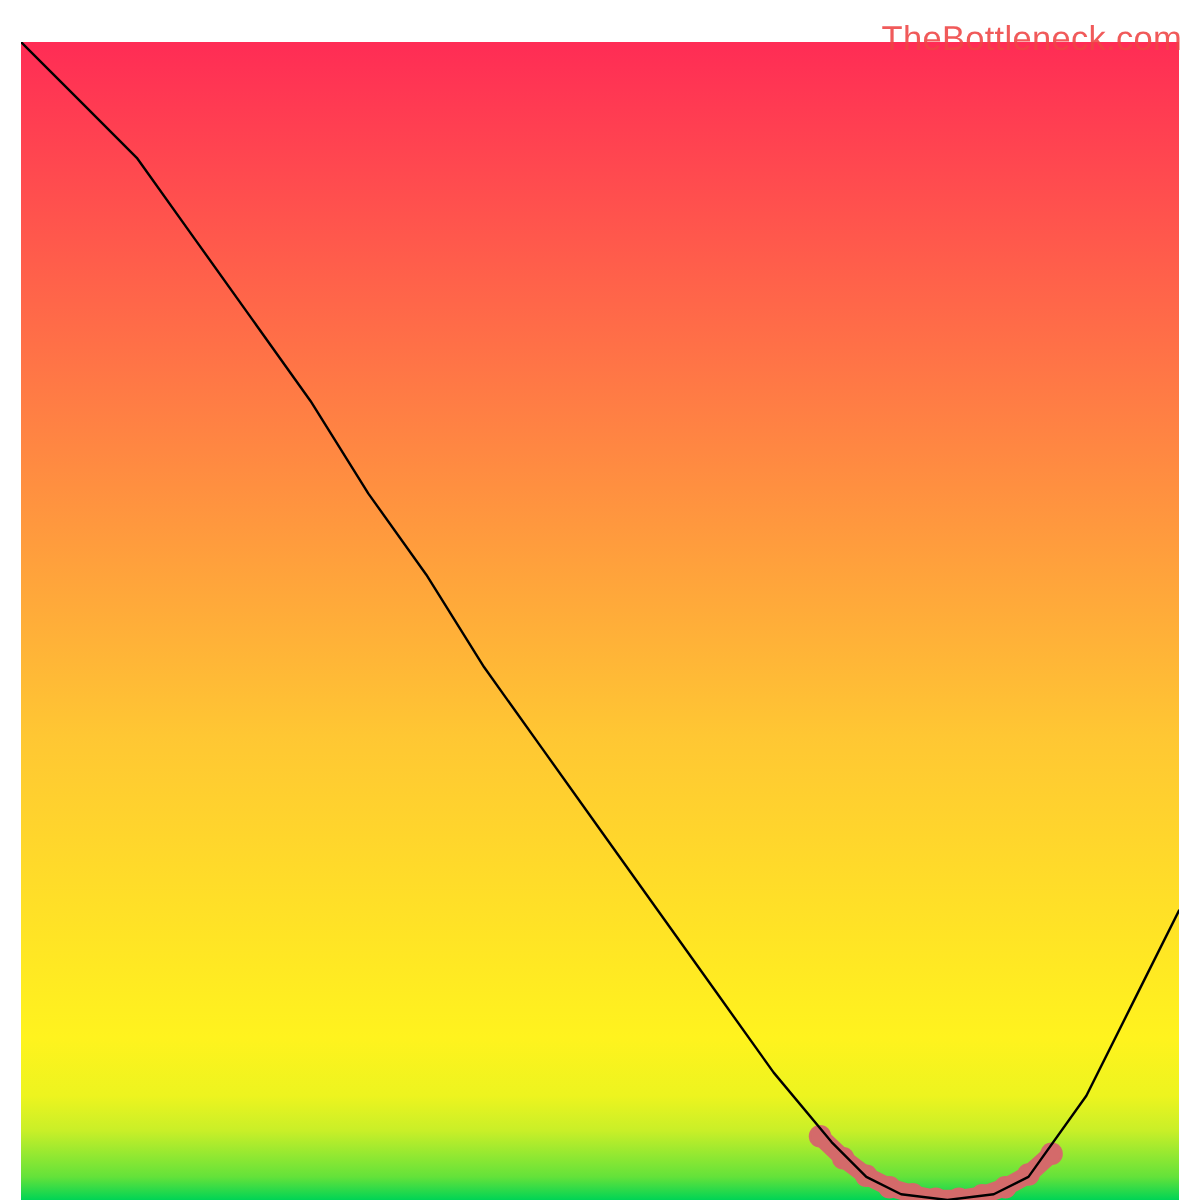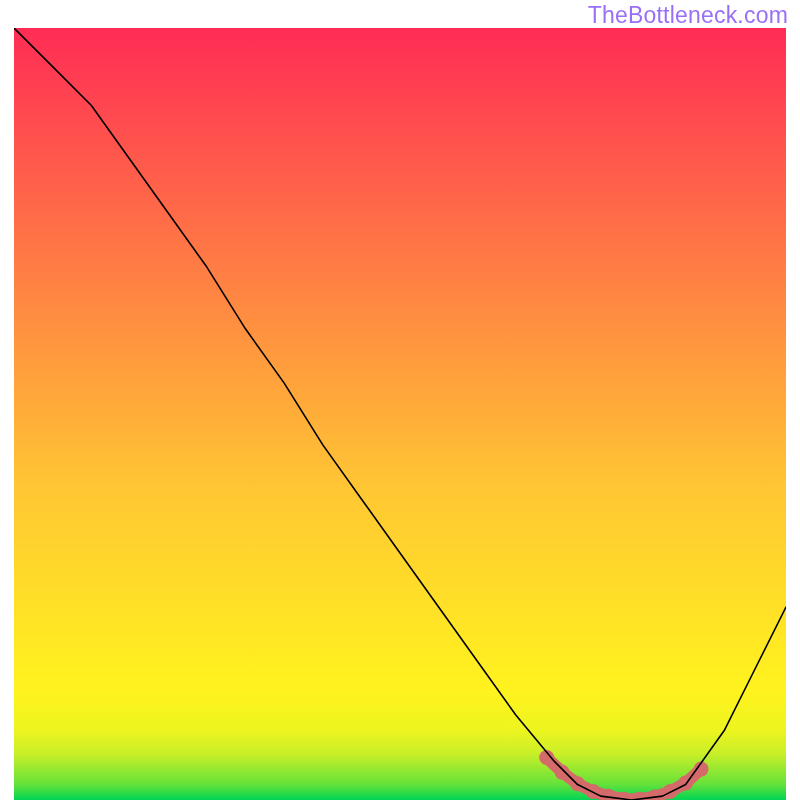--- a/index.html
+++ b/index.html
@@ -11,23 +11,23 @@
     background: #ffffff;
     font-family: Arial, Helvetica, sans-serif;
   }
   .frame {
     position: relative;
     width: 800px;
     height: 800px;
   }
   .watermark {
     position: absolute;
-    top: 2px;
+    top: 12px;
     right: 12px;
-    color: #8b5cf6;
+    color: #ef4444;
     font-size: 23px;
     font-weight: 400;
     letter-spacing: 0.2px;
     z-index: 30;
     opacity: 0.88;
   }
   .plot {
     position: absolute;
     left: 14px;
     top: 28px;

